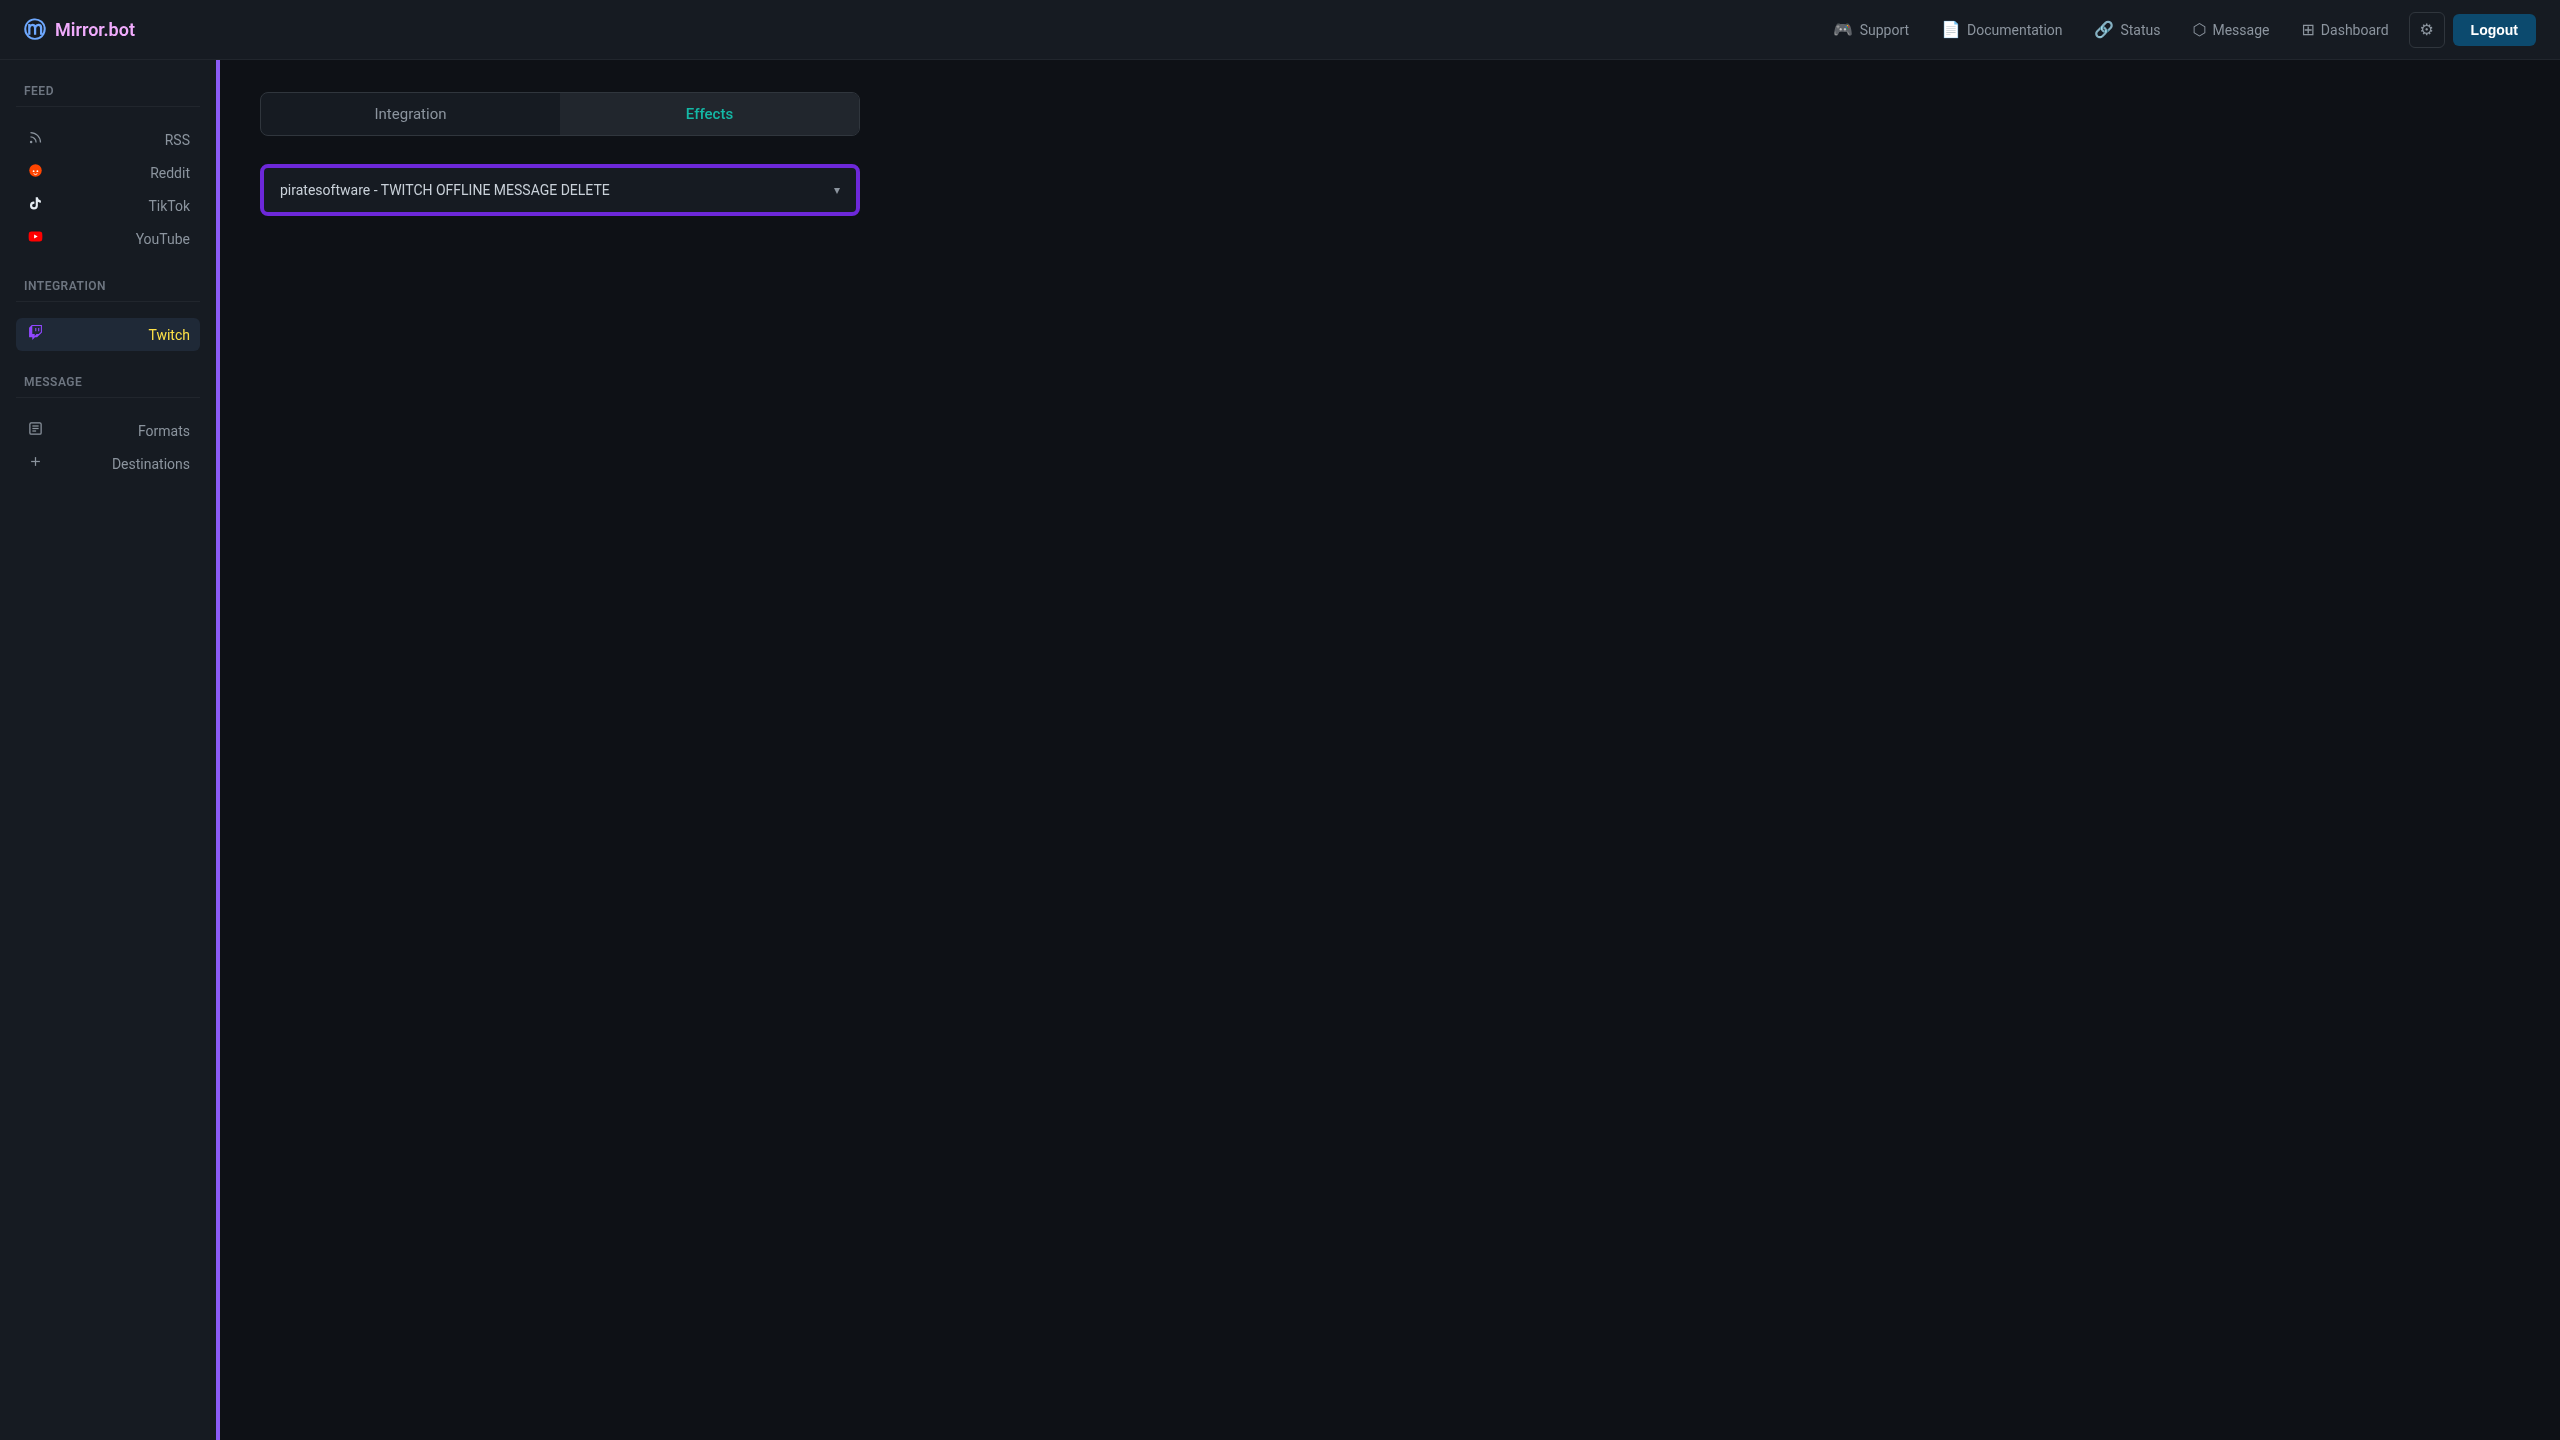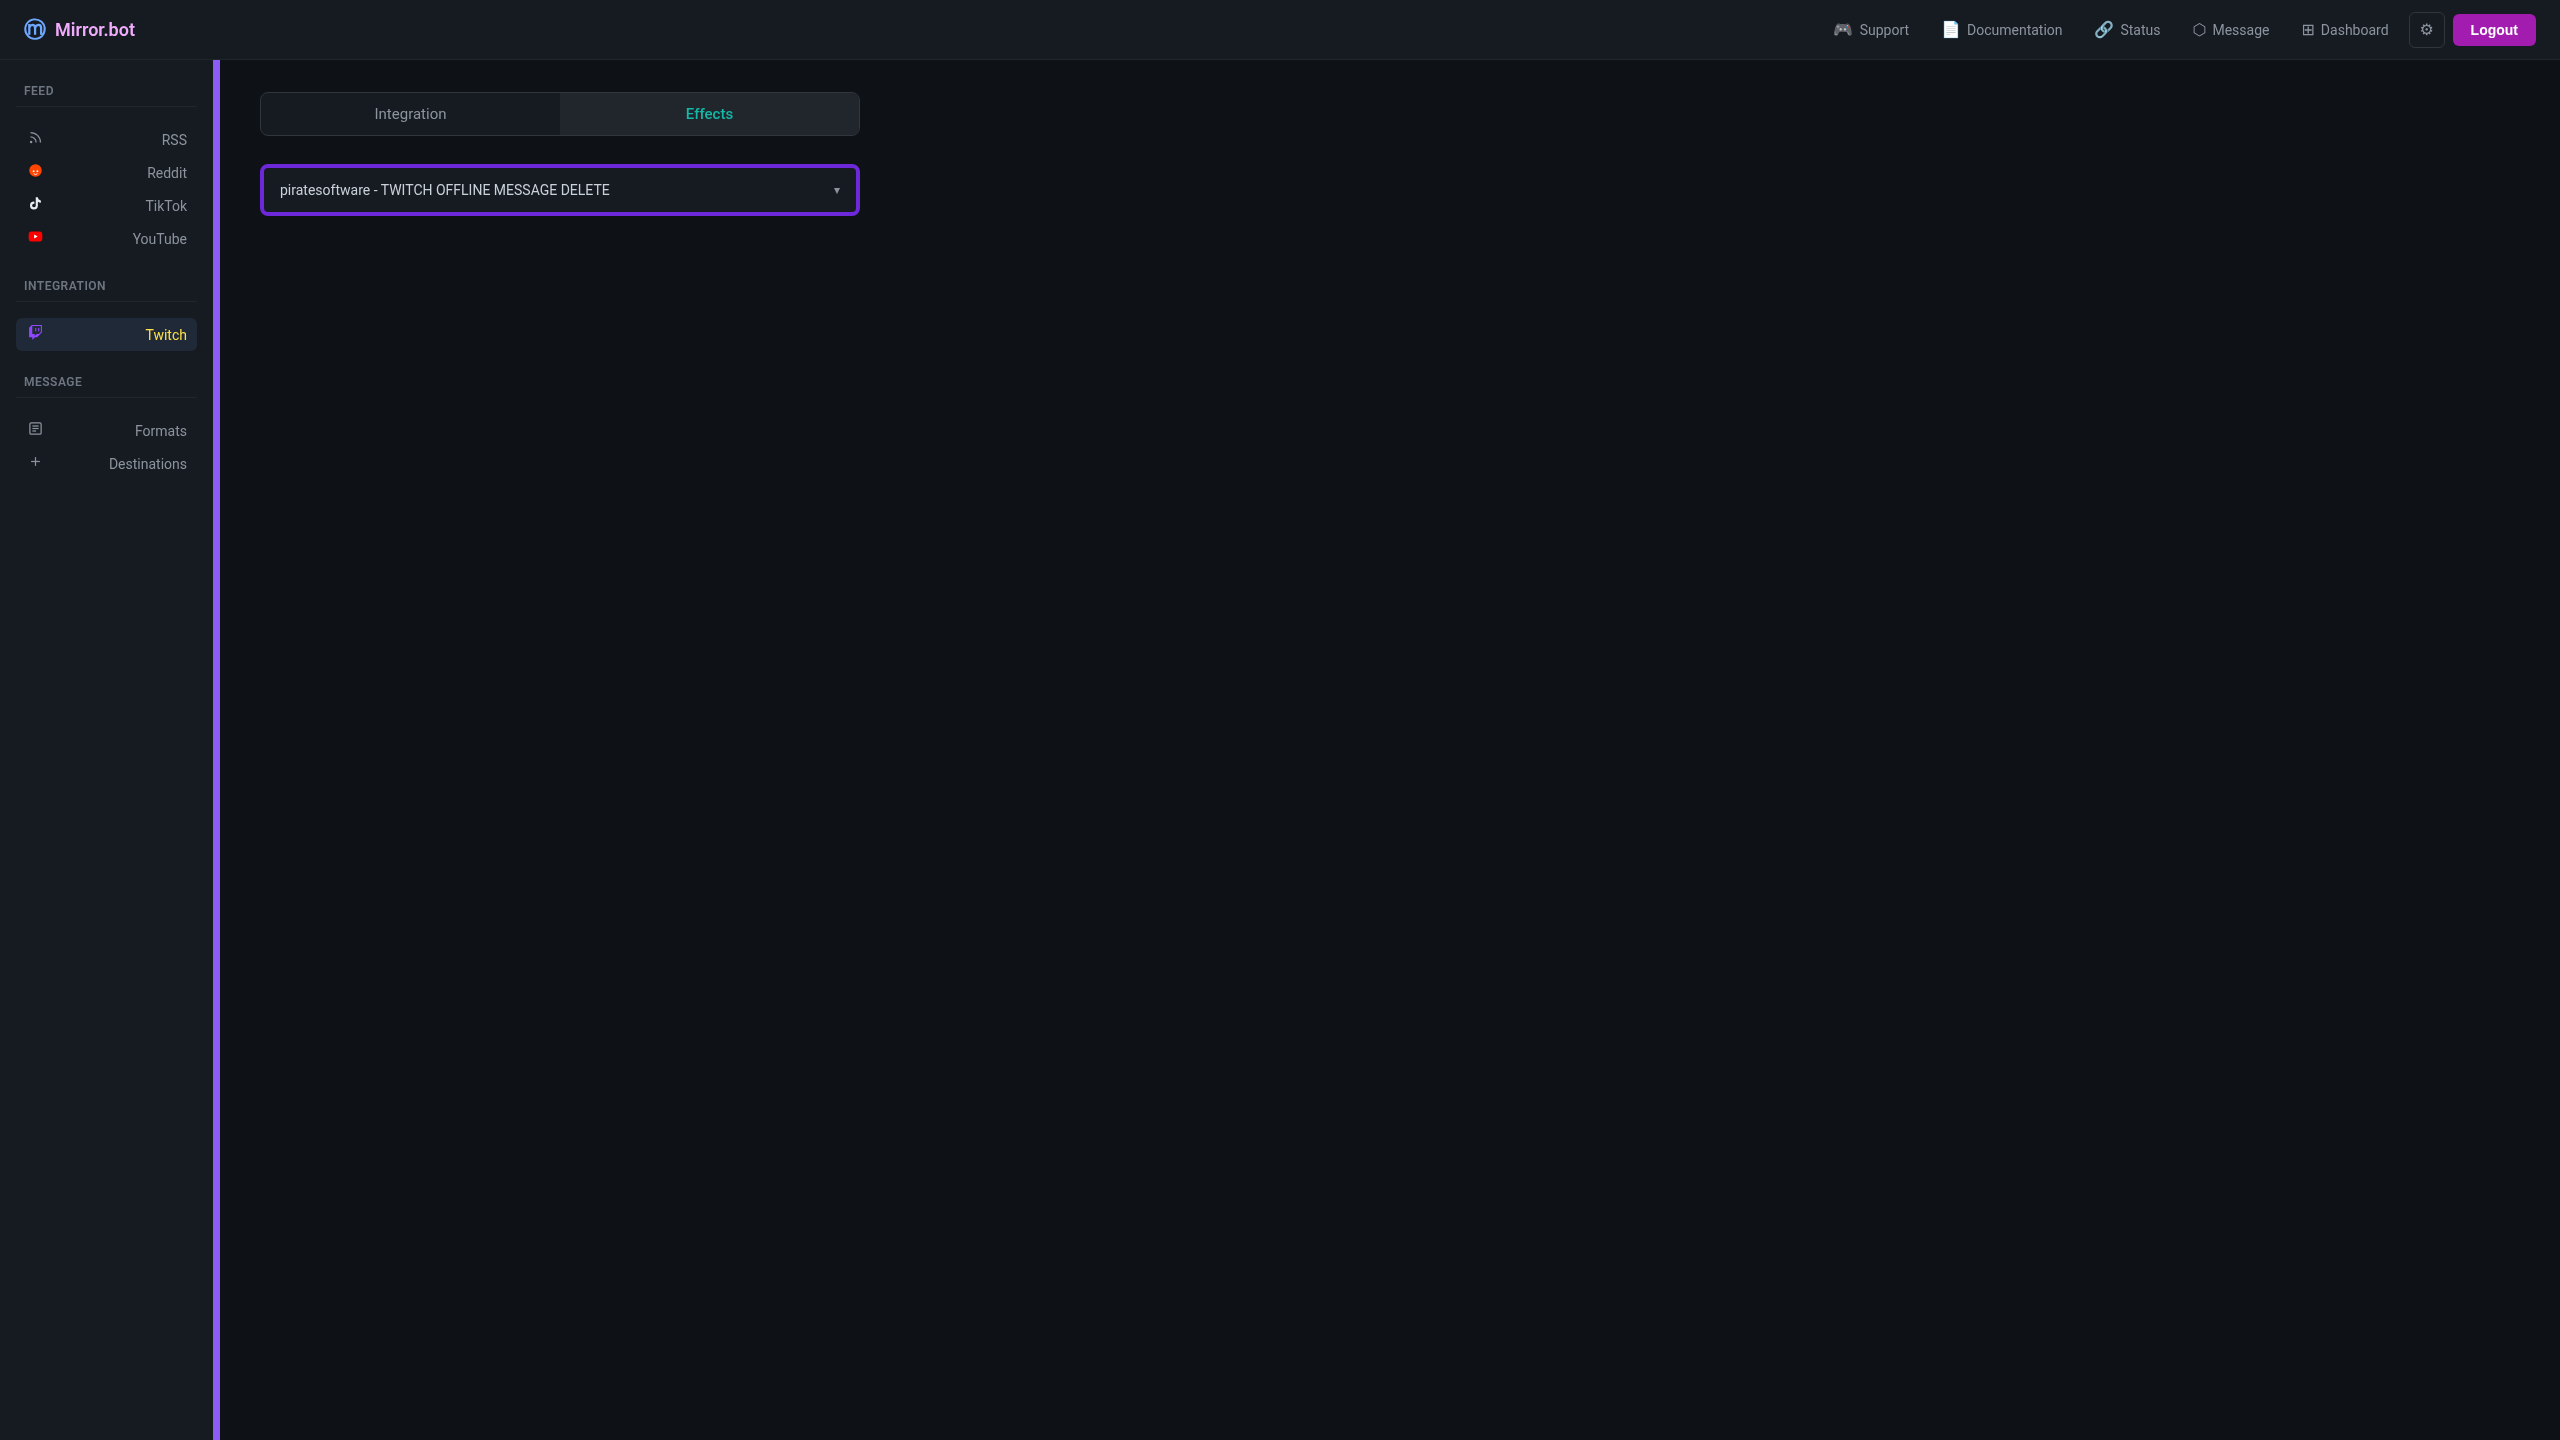--- a/index.html
+++ b/index.html
@@ -69,21 +69,21 @@
       width: 36px;
       height: 36px;
       border-radius: 6px;
       cursor: pointer;
       display: flex;
       align-items: center;
       justify-content: center;
       font-size: 16px;
     }
     .logout-btn {
-      background-color: #a21caf;
+      background-color: #0c4a6e;
       color: #fff;
       border: none;
       padding: 8px 18px;
       border-radius: 6px;
       font-size: 14px;
       font-weight: 600;
       cursor: pointer;
     }
 
     
@@ -91,21 +91,21 @@
       display: flex;
       margin-top: 60px;
       flex: 1;
     }
 
     
     .sidebar {
       width: 220px;
       min-width: 220px;
       background-color: #161b22;
-      border-right: 7px solid #8b5cf6;
+      border-right: 4px solid #8b5cf6;
       padding: 24px 16px;
       min-height: calc(100vh - 60px);
     }
     .sidebar-section {
       margin-bottom: 24px;
     }
     .sidebar-section-title {
       font-size: 12px;
       font-weight: 600;
       color: #6e7681;

